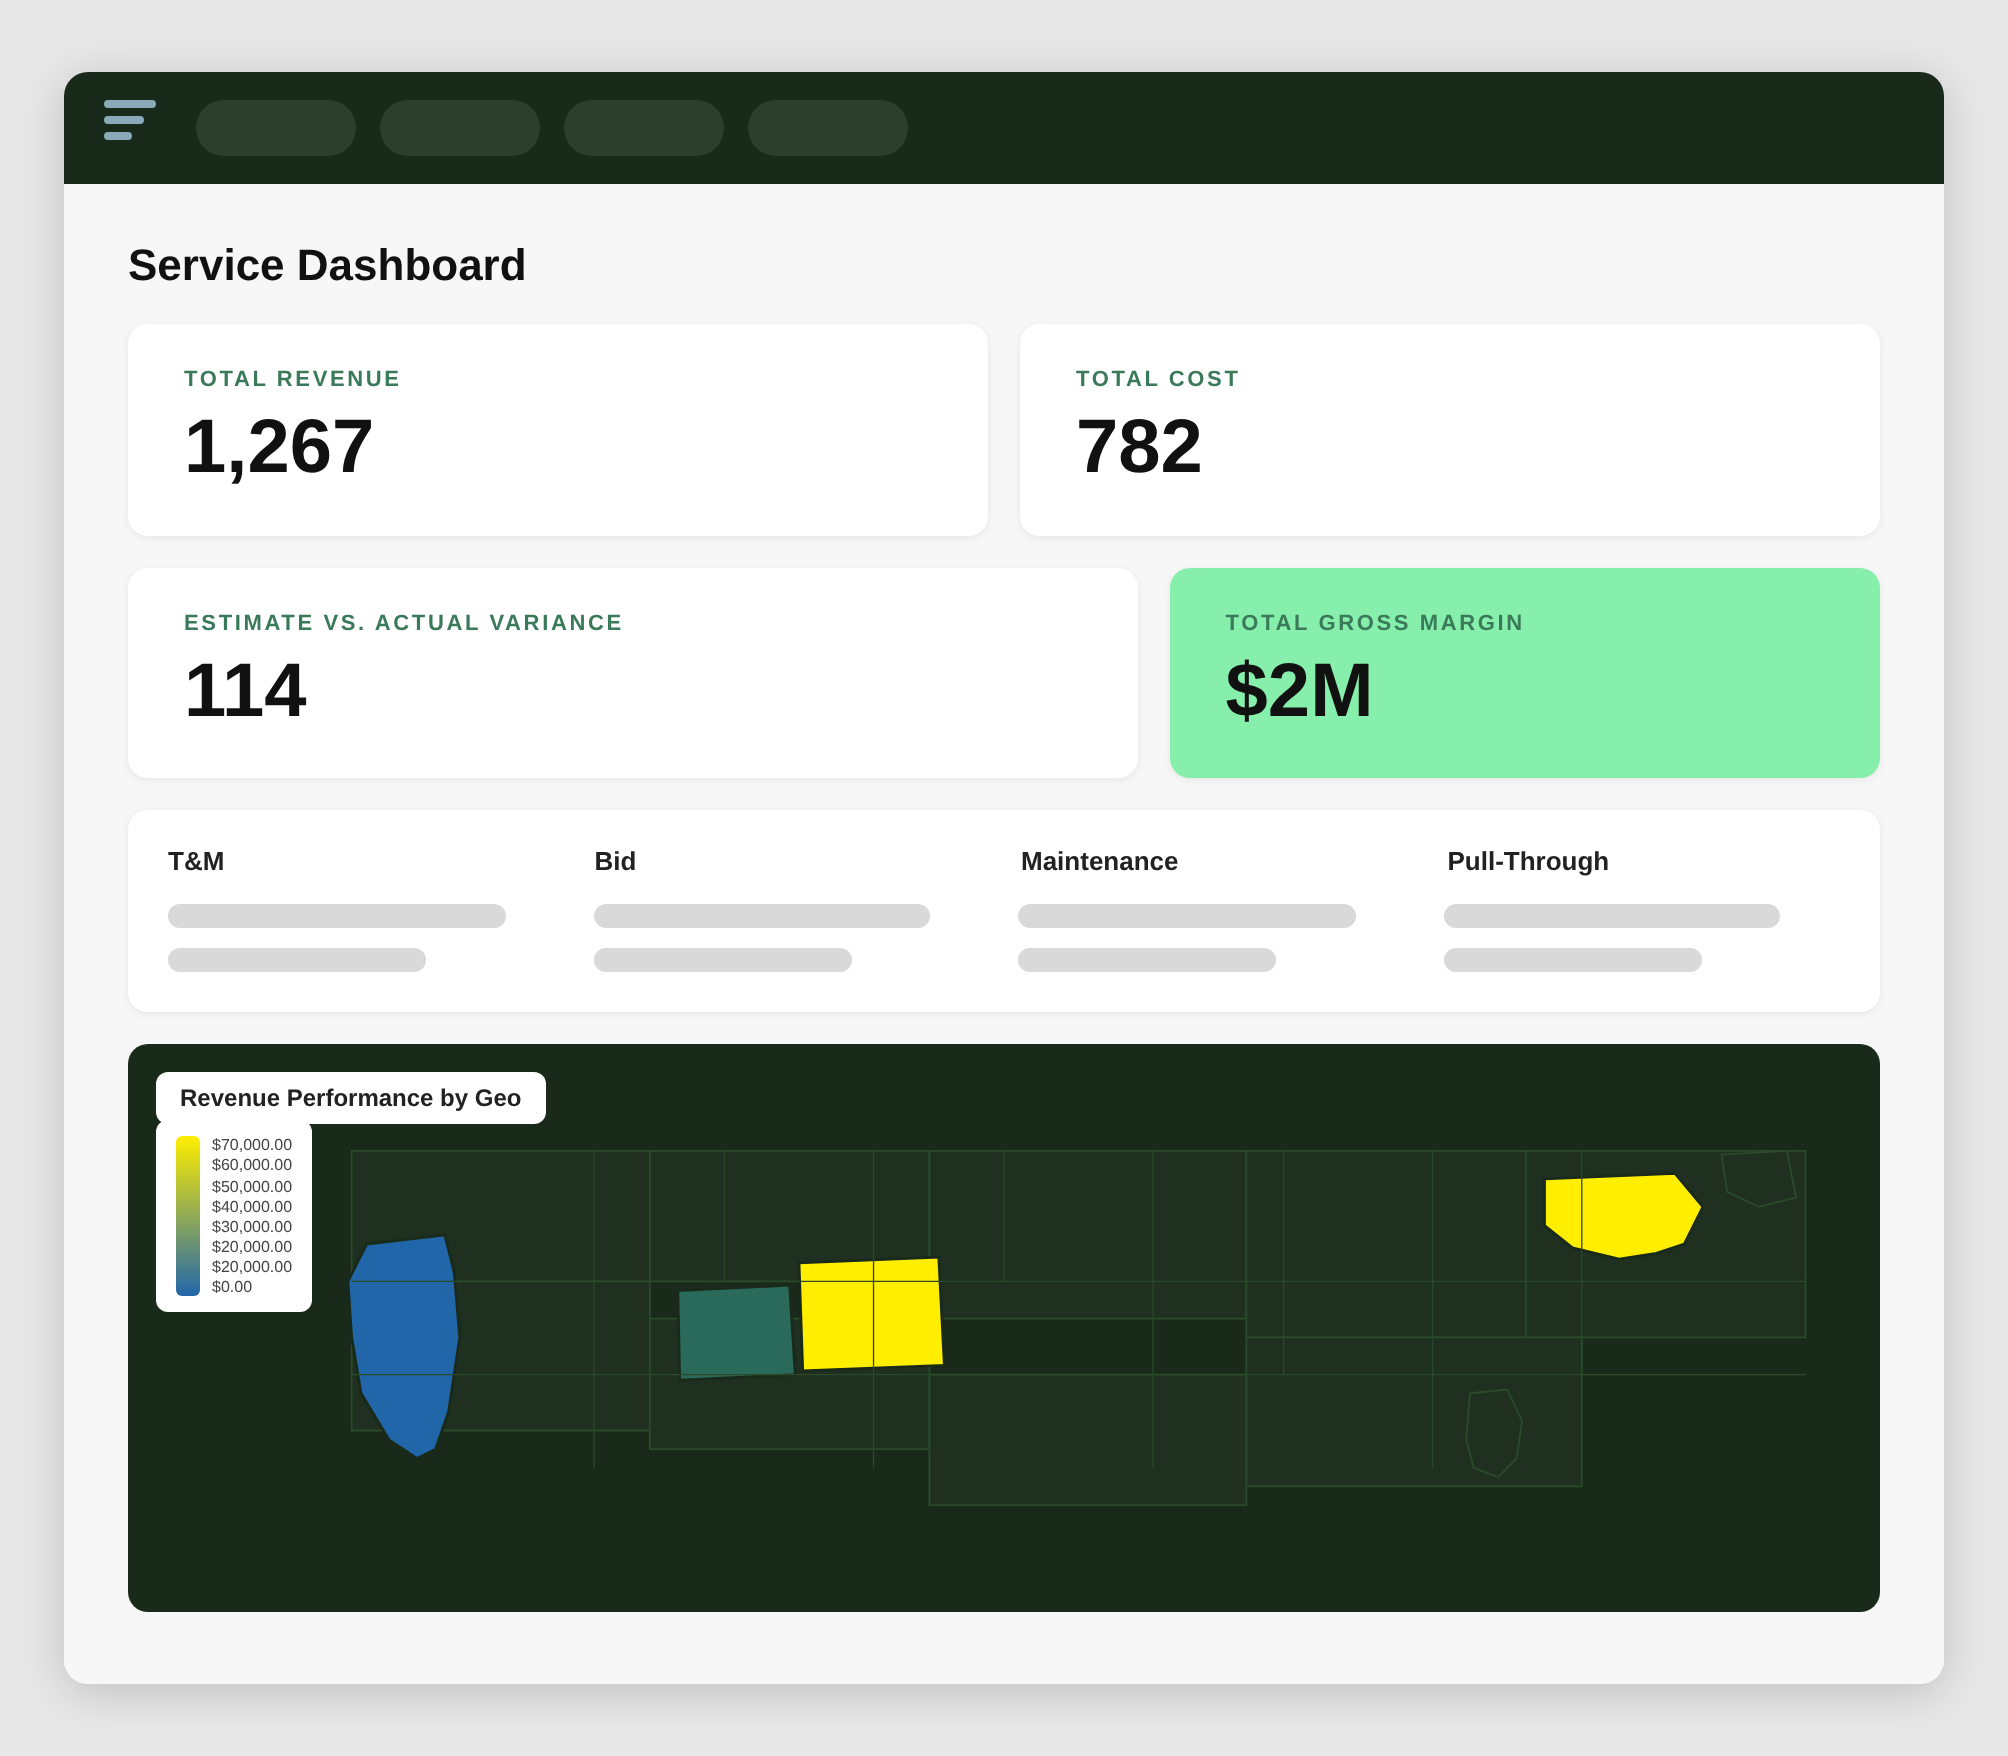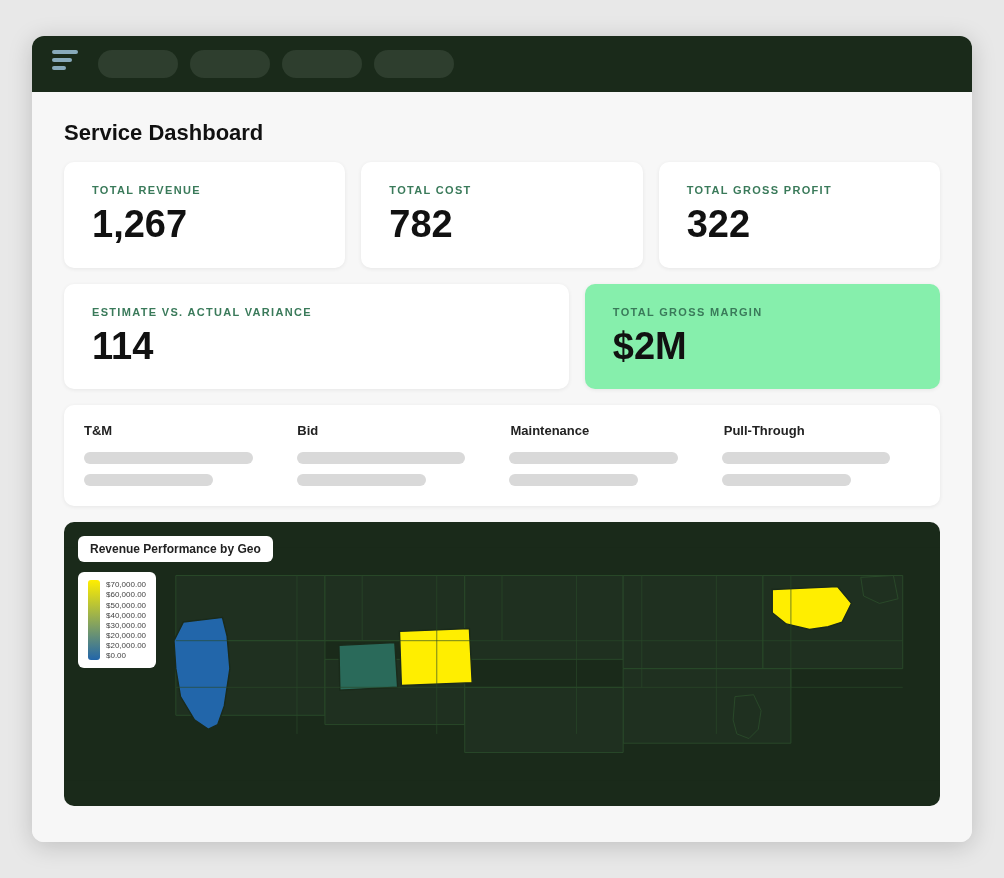--- a/index.html
+++ b/index.html
@@ -149,21 +149,21 @@
       background: #fff;
       border-radius: 6px;
       padding: 6px 12px;
       font-size: 12px;
       font-weight: 600;
       color: #222;
       z-index: 10;
     }
     .map-legend {
       position: absolute;
-      top: 50px;
+      top: 38px;
       left: 14px;
       background: #fff;
       border-radius: 6px;
       padding: 8px 10px;
       z-index: 10;
       font-size: 9px;
       color: #333;
       display: flex;
       gap: 6px;
     }
@@ -212,24 +212,20 @@
 
     <div class="kpi-row">
       <div class="kpi-card">
         <div class="kpi-label">TOTAL REVENUE</div>
         <div class="kpi-value">1,267</div>
       </div>
       <div class="kpi-card">
         <div class="kpi-label">TOTAL COST</div>
         <div class="kpi-value">782</div>
       </div>
-      <div class="kpi-card">
-        <div class="kpi-label">TOTAL GROSS PROFIT</div>
-        <div class="kpi-value">322</div>
-      </div>
     </div>
 
     <div class="kpi-row2">
       <div class="kpi-card-wide">
         <div class="kpi-label">ESTIMATE VS. ACTUAL VARIANCE</div>
         <div class="kpi-value">114</div>
       </div>
       <div class="kpi-card-wide2">
         <div class="kpi-label">TOTAL GROSS MARGIN</div>
         <div class="kpi-value">$2M</div>

